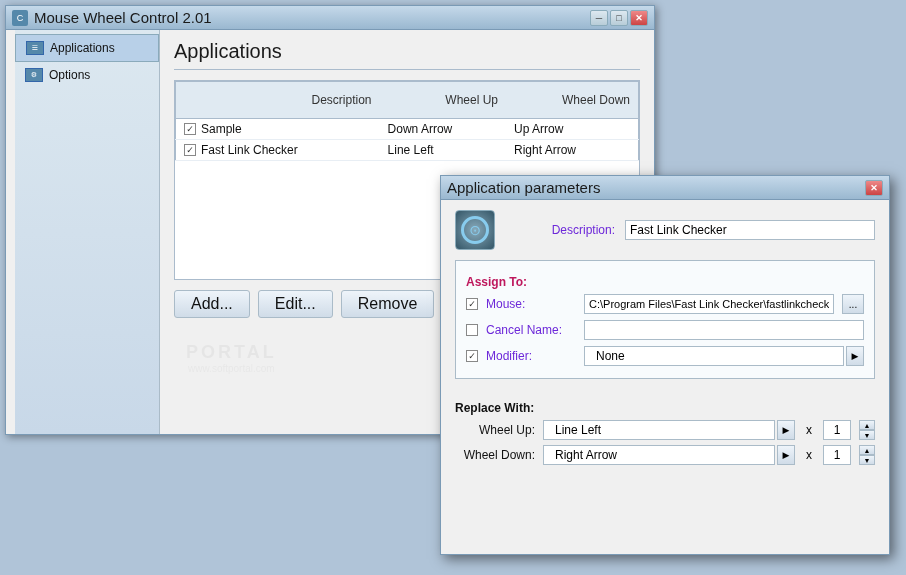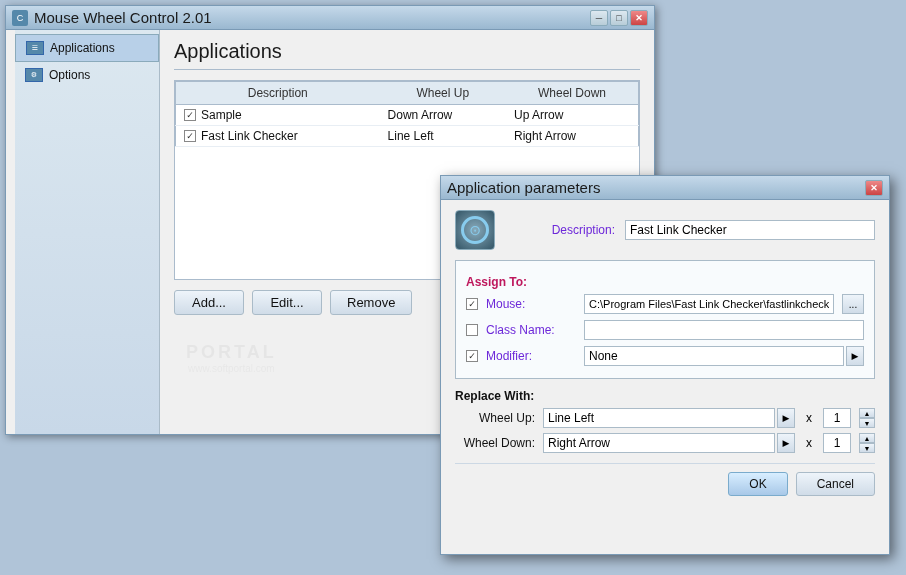--- a/index.html
+++ b/index.html
@@ -119,22 +119,22 @@
     .app-table {
       width: 100%;
       border: 1px solid #aabbcc;
       background: white;
       border-collapse: collapse;
       margin-bottom: 8px;
     }
     .app-table th {
       background: #e0eaf2;
       border-bottom: 1px solid #aabbcc;
-      padding: 4px 8px;
-      text-align: center;
+      padding: 11px 8px;
+      text-align: right;
       font-weight: normal;
       color: #333;
     }
     .app-table td {
       padding: 3px 8px;
       border-bottom: 1px solid #e8eef4;
       color: #111;
     }
     .checkbox-cell {
       display: flex;
@@ -165,21 +165,21 @@
       display: flex;
       gap: 8px;
       margin-top: 8px;
     }
     .btn {
       padding: 4px 16px;
       background: linear-gradient(to bottom, #eef4fa, #d0dce8);
       border: 1px solid #aabbc8;
       border-radius: 3px;
       cursor: pointer;
-      font-size: 13px;
+      font-size: 16px;
       color: #111;
       min-width: 70px;
     }
 
     
     .watermark {
       position: absolute;
       bottom: 60px;
       left: 180px;
       color: rgba(100,100,100,0.3);
@@ -269,21 +269,21 @@
       margin: 8px 0 5px 0;
       color: #be185d;
     }
     .assign-section {
       border: 1px solid #aabbc8;
       padding: 6px 10px;
       margin-bottom: 8px;
       background: #f8fbfd;
     }
 
-    .replace-section { margin-top: 10px; }
+    .replace-section { margin-top: 22px; }
     .replace-label { font-weight: bold; margin-bottom: 5px; color: #111; }
     .replace-row {
       display: flex;
       align-items: center;
       gap: 8px;
       margin-bottom: 5px;
     }
     .replace-row-label {
       width: 80px;
       text-align: right;
@@ -292,21 +292,21 @@
     .replace-select-wrapper {
       flex: 1;
       display: flex;
       align-items: center;
       gap: 2px;
     }
     .replace-input {
       flex: 1;
       height: 20px;
       border: 1px solid #aabbc8;
-      padding: 0 4px;
+      padding: 0 11px;
       font-size: 12px;
       background: white;
     }
     .arrow-btn {
       width: 18px;
       height: 20px;
       background: linear-gradient(to bottom, #eef4fa, #d0dce8);
       border: 1px solid #aabbc8;
       cursor: pointer;
       display: flex; align-items: center; justify-content: center;
@@ -461,21 +461,21 @@
       <div class="form-row">
         <div class="fake-checkbox">✓</div>
         <div class="form-label" style="width:90px;text-align:left;">Mouse:</div>
         <input class="form-input" type="text" style="font-size: 11px;" value="C:\Program Files\Fast Link Checker\fastlinkchecker.e">
         <button class="browse-btn">...</button>
       </div>
 
 
       <div class="form-row">
         <div class="fake-checkbox"></div>
-        <div class="form-label" style="width:90px;text-align:left;">Class Name:</div>
+        <div class="form-label" style="width:90px;text-align:left;">Cancel Name:</div>
         <input class="form-input" type="text" style="">
       </div>
 
       <div class="form-row">
         <div class="fake-checkbox">✓</div>
         <div class="form-label" style="width:90px;text-align:left;">Modifier:</div>
         <div class="replace-select-wrapper">
           <input class="replace-input" type="text" value="None" style="">
           <button class="arrow-btn">▶</button>
         </div>
@@ -507,18 +507,14 @@
         </div>
         <span class="multiply-x">x</span>
         <input class="number-input" type="text" value="1" style="">
         <div class="spin-btn-group">
           <button class="spin-btn">▲</button>
           <button class="spin-btn">▼</button>
         </div>
       </div>
     </div>
 
-    <div class="dialog-btn-row">
-      <button class="dialog-btn ok-btn">OK</button>
-      <button class="dialog-btn">Cancel</button>
-    </div>
   </div>
 </div>
 
 </body></html>

